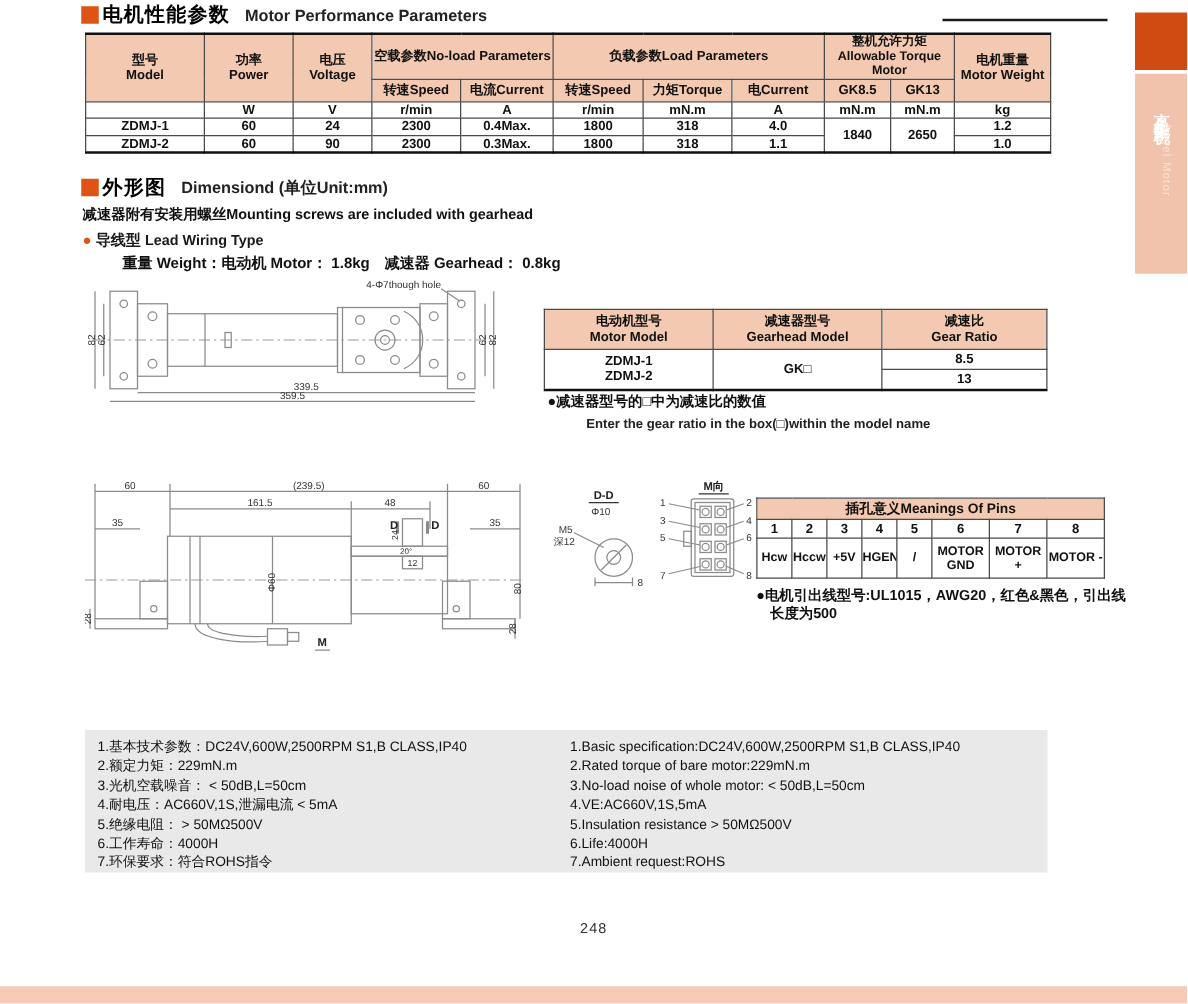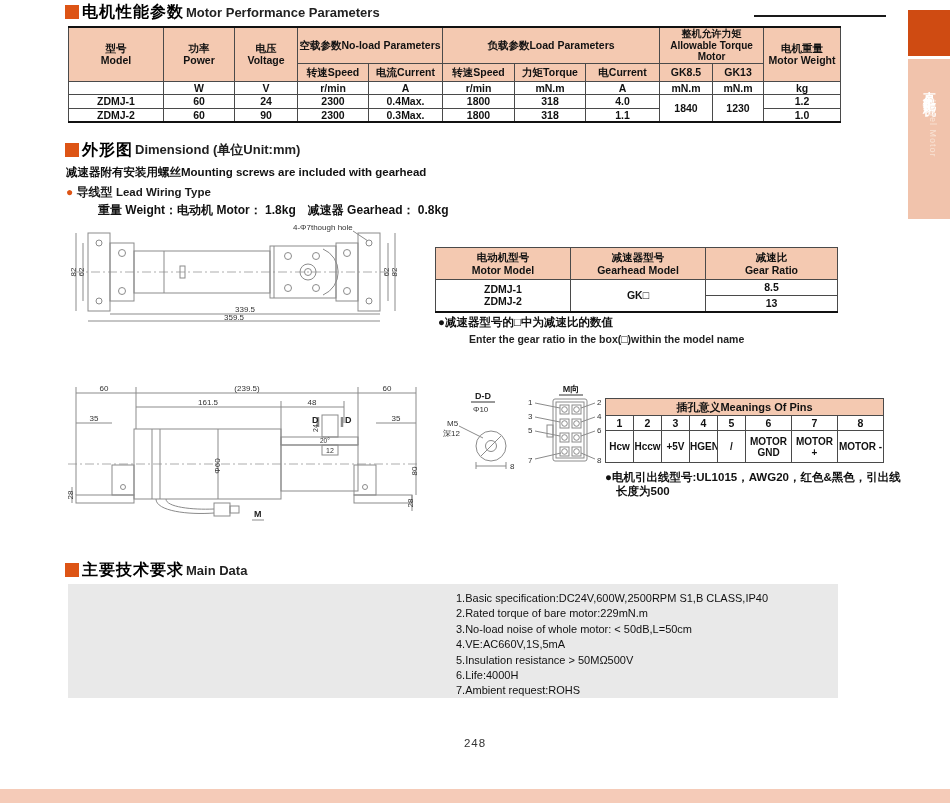--- a/index.html
+++ b/index.html
@@ -4,21 +4,21 @@
 <style>
   html,body{margin:0;padding:0;background:#fff;}
   .page{position:relative;width:950px;height:803px;background:#fff;overflow:hidden;
         font-family:"Liberation Sans","DejaVu Sans",sans-serif;color:#1a1a1a;}
   .abs{position:absolute;}
 
   
   .sec-title{position:absolute;display:flex;align-items:center;height:18px;}
   .sq{width:14px;height:14px;background:#dd5415;margin-right:3px;flex:0 0 auto;}
   .t-cn{font-size:16px;font-weight:bold;color:#000;letter-spacing:1px;}
-  .t-en{font-size:13px;font-weight:bold;color:#222;margin-left:2px;}
+  .t-en{font-size:13px;font-weight:bold;color:#222;margin-left:12px;}
 
   
   table.tbl{border-collapse:collapse;table-layout:fixed;}
   table.tbl th,table.tbl td{border:1px solid #4a4a4a;text-align:center;vertical-align:middle;
         padding:0;font-size:10.5px;font-weight:bold;color:#111;line-height:1.15;overflow:hidden;}
   .pinkbg{background:#f4c9b1;}
   .sub{display:block;font-weight:bold;}
   .perf{border-top:2px solid #111;border-bottom:2px solid #111;}
   .gear{border-bottom:2px solid #111;}
 
@@ -132,21 +132,21 @@
     <tr style="height:14px;">
       <td>ZDMJ-1</td>
       <td>60</td>
       <td>24</td>
       <td>2300</td>
       <td>0.4Max.</td>
       <td>1800</td>
       <td>318</td>
       <td>4.0</td>
       <td rowspan="2">1840</td>
-      <td rowspan="2">1230</td>
+      <td rowspan="2">2650</td>
       <td>1.2</td>
     </tr>
     <tr style="height:14px;">
       <td>ZDMJ-2</td>
       <td>60</td>
       <td>90</td>
       <td>2300</td>
       <td>0.3Max.</td>
       <td>1800</td>
       <td>318</td>
@@ -401,26 +401,30 @@
       <td style="font-size:10px;">HGEND</td>
       <td style="font-size:10px;">/</td>
       <td style="font-size:10px;line-height:1.1;">MOTOR GND</td>
       <td style="font-size:10px;line-height:1.1;">MOTOR +</td>
       <td style="font-size:10px;line-height:1.1;">MOTOR -</td>
     </tr>
   </tbody>
     </table>
   <div class="abs note-cn hang" style="left:605px;top:470px;width:285px;">●电机引出线型号:UL1015，AWG20，红色&amp;黑色，引出线长度为500</div>
 
-  <div class="sec-title" style="left:65px;top:561px;">
-    <span class="sq"></span>
-    <span class="t-cn">主要技术要求</span>
-    <span class="t-en">Main Data</span>
-  </div>
   <div class="graybox">
+    <div class="mlist" style="left:10px;">
+      <div>1.基本技术参数：DC24V,600W,2500RPM S1,B CLASS,IP40</div>
+      <div>2.额定力矩：229mN.m</div>
+      <div>3.光机空载噪音： &lt; 50dB,L=50cm</div>
+      <div>4.耐电压：AC660V,1S,泄漏电流 &lt; 5mA</div>
+      <div>5.绝缘电阻： &gt; 50MΩ500V</div>
+      <div>6.工作寿命：4000H</div>
+      <div>7.环保要求：符合ROHS指令</div>
+    </div>
     <div class="mlist" style="left:388px;">
       <div>1.Basic specification:DC24V,600W,2500RPM S1,B CLASS,IP40</div>
       <div>2.Rated torque of bare motor:229mN.m</div>
       <div>3.No-load noise of whole motor: &lt; 50dB,L=50cm</div>
       <div>4.VE:AC660V,1S,5mA</div>
       <div>5.Insulation resistance &gt; 50MΩ500V</div>
       <div>6.Life:4000H</div>
       <div>7.Ambient request:ROHS</div>
     </div>
   </div>

